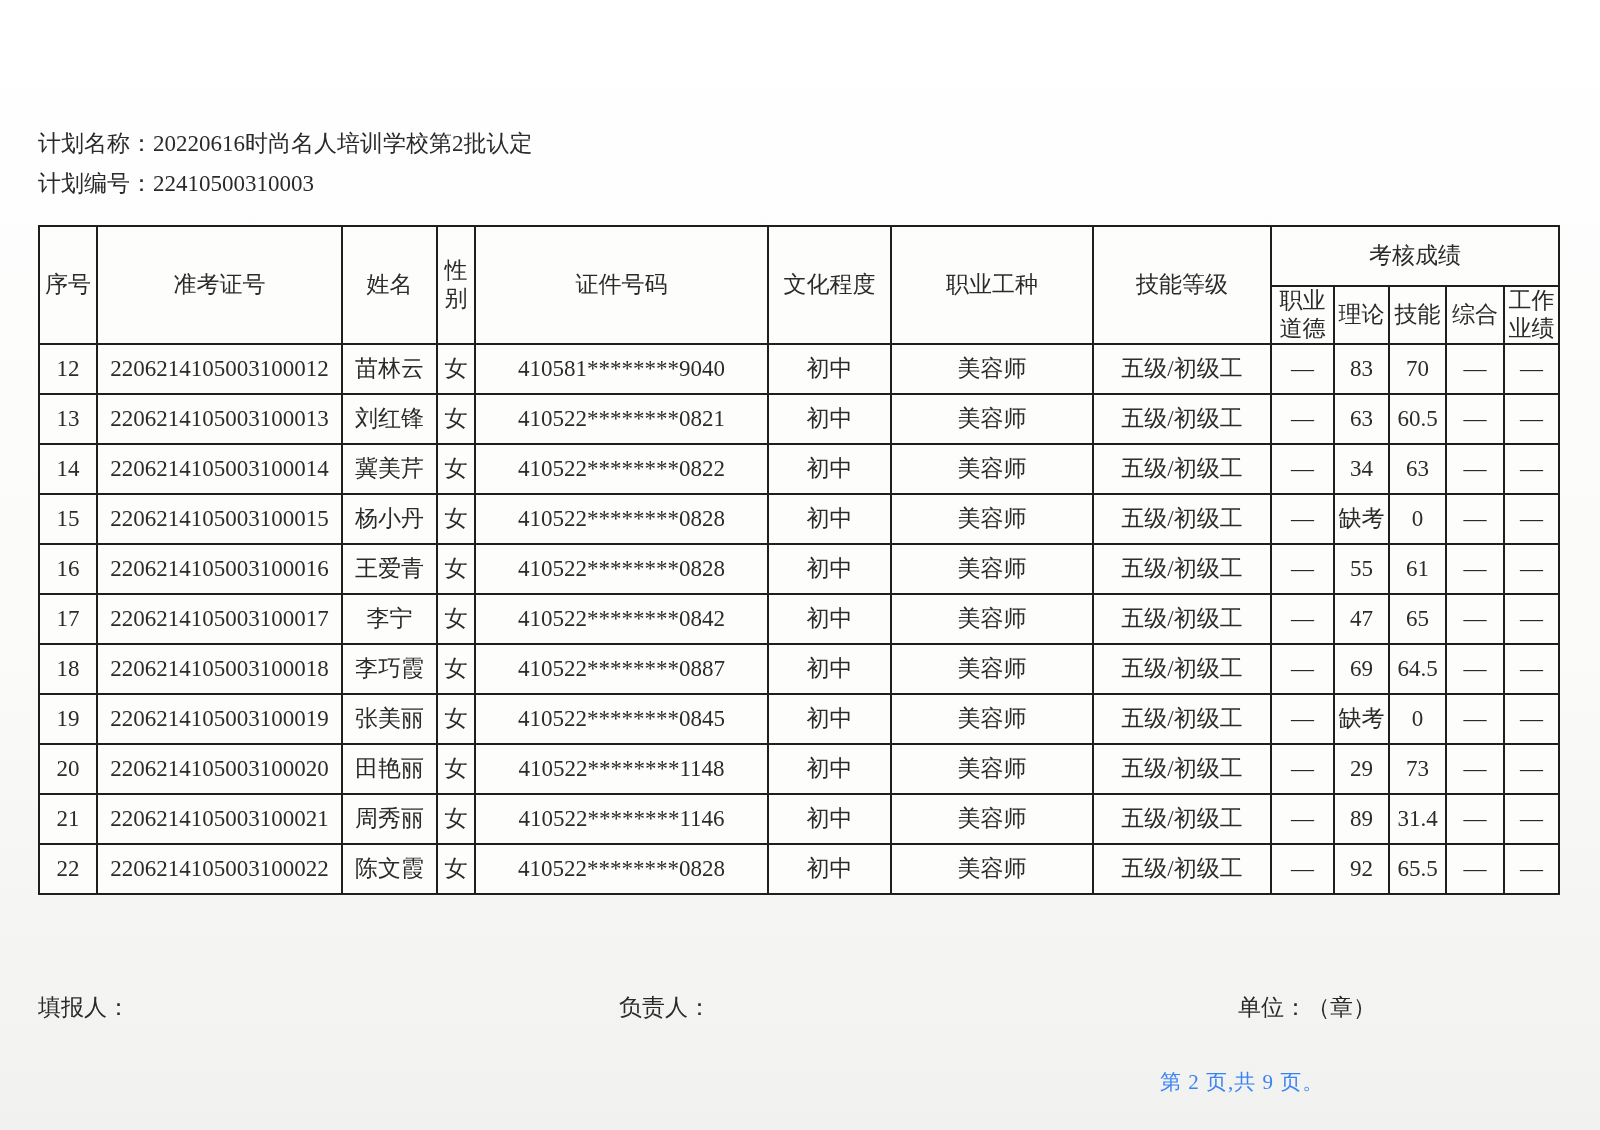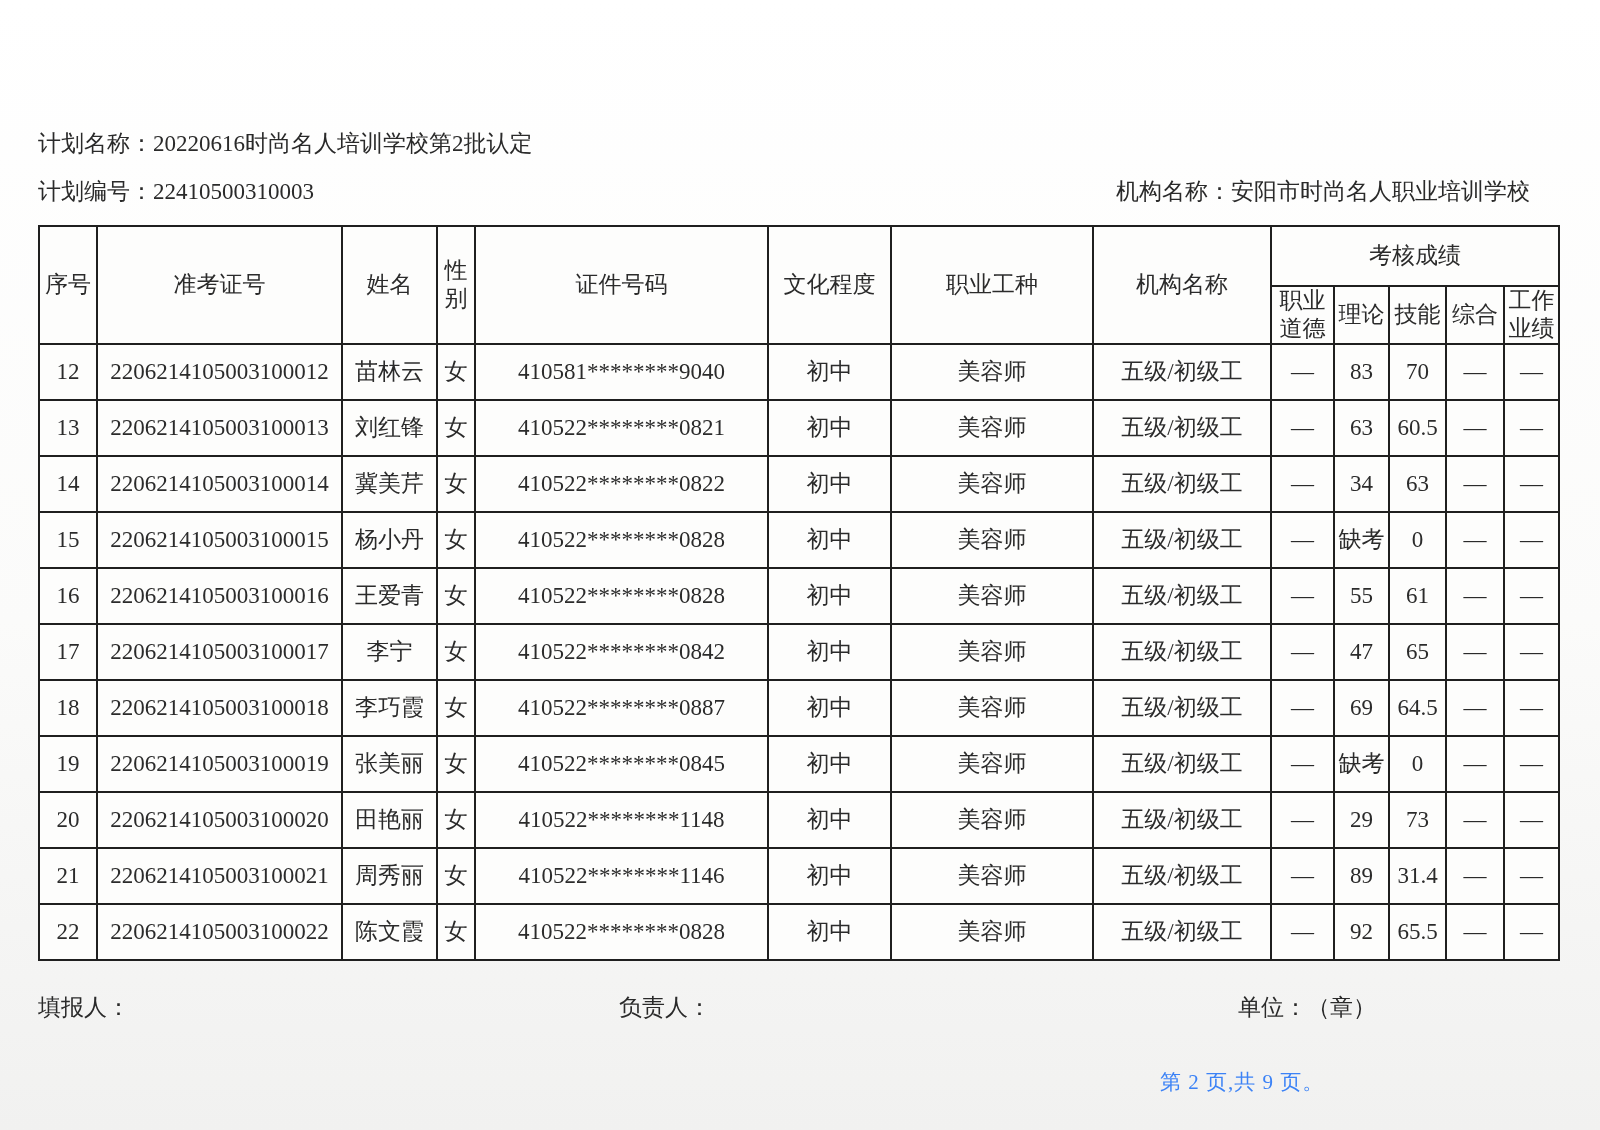--- a/index.html
+++ b/index.html
@@ -26,21 +26,21 @@
 
   .meta-line {
     position: absolute;
     left: 38px; width: 1492px;
     display: flex;
     justify-content: space-between;
     font-size: 23px;
     color: #2a2a2a;
   }
   .meta-line.line1 { top: 128px; flex-direction: column; }
-  .meta-line.line2 { top: 176px; }
+  .meta-line.line2 { top: 168px; }
 
   table.score-table {
     position: absolute;
     top: 225px; left: 38px;
     width: 1520px;
     border-collapse: collapse;
     table-layout: fixed;
     background: #fdfdfc;
   }
   .score-table th, .score-table td {
@@ -50,21 +50,21 @@
     font-weight: normal;
     font-size: 23px;
     color: #2b2b2b;
     padding: 0 2px;
     line-height: 1.22;
     word-break: break-all;
     overflow: hidden;
   }
   thead tr.group-row { height: 60px; }
   thead tr.sub-row { height: 55px; }
-  tbody tr { height: 56px; }
+  tbody tr { height: 50px; }
 
   col.c-seq { width: 58px; }
   col.c-exam { width: 245px; }
   col.c-name { width: 95px; }
   col.c-gender { width: 38px; }
   col.c-id { width: 293px; }
   col.c-edu { width: 123px; }
   col.c-occ { width: 202px; }
   col.c-level { width: 178px; }
   col.c-s1 { width: 63px; }
@@ -98,21 +98,20 @@
 
 <div class="page">
 
 
   <div class="meta-line line1">
     <div><span>计划名称：</span><span>20220616时尚名人培训学校第2批认定</span></div>
   </div>
 
   <div class="meta-line line2">
     <div><span>计划编号：</span><span>22410500310003</span></div>
-    <div><span>机构名称：</span><span>安阳市时尚名人职业培训学校</span></div>
   </div>
 
   <table class="score-table">
     <colgroup>
       <col class="c-seq">
         <col class="c-exam">
         <col class="c-name">
         <col class="c-gender">
       <col class="c-id">
         <col class="c-edu">
@@ -126,21 +125,21 @@
     </colgroup>
     <thead>
       <tr class="group-row">
         <th rowspan="2">序号</th>
         <th rowspan="2">准考证号</th>
         <th rowspan="2">姓名</th>
         <th rowspan="2">性别</th>
         <th rowspan="2">证件号码</th>
         <th rowspan="2">文化程度</th>
         <th rowspan="2">职业工种</th>
-        <th rowspan="2">机构名称</th>
+        <th rowspan="2">技能等级</th>
         <th colspan="5">考核成绩</th>
       </tr>
       <tr class="sub-row">
         <th>职业道德</th>
         <th>理论</th>
         <th>技能</th>
         <th>综合</th>
         <th>工作业绩</th>
       </tr>
     </thead>

